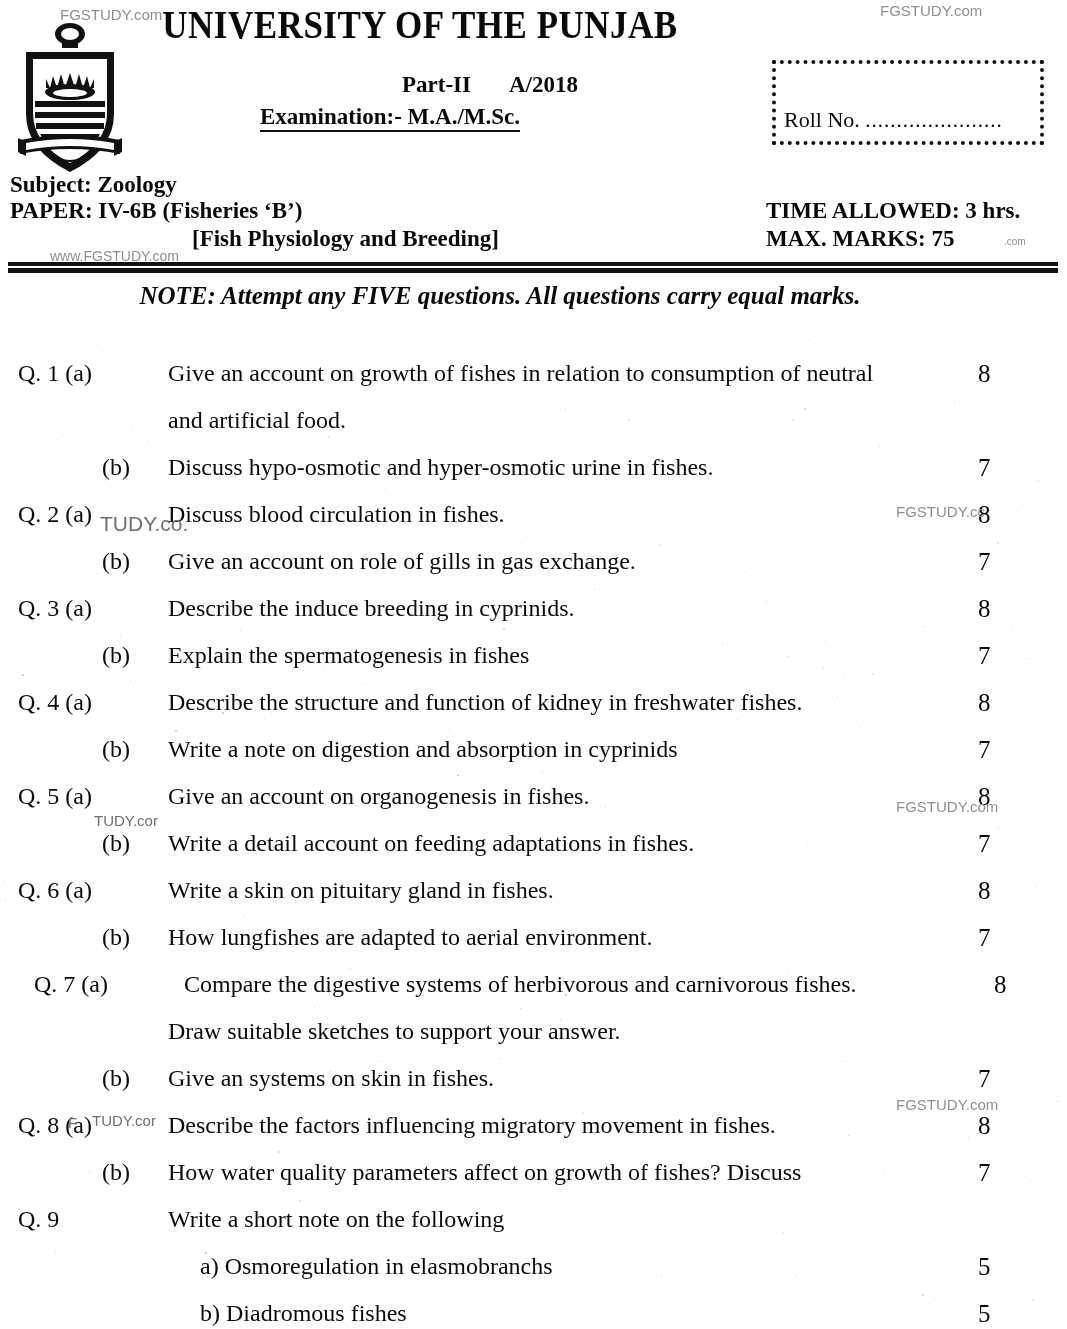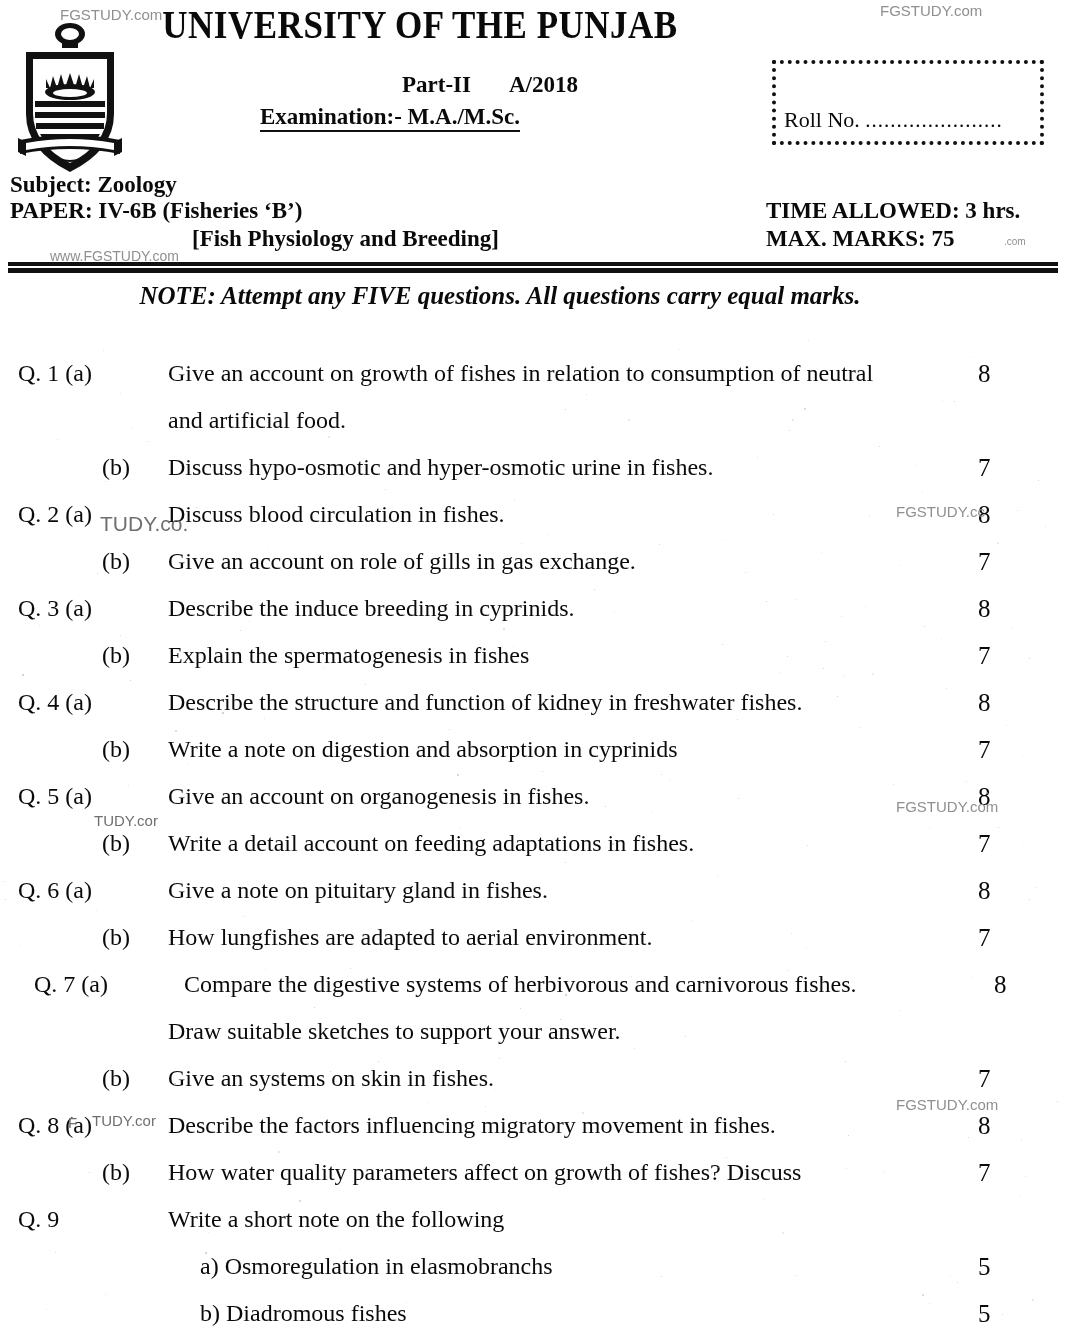--- a/index.html
+++ b/index.html
@@ -330,21 +330,21 @@
       <div class="qtext">Give an account on organogenesis in fishes.</div>
       <div class="qmark">8</div>
     </div>
     <div class="qrow" style="position: absolute; left: 0px; top: 470px; width: 1067px;">
       <div class="qlabel indent">(b)</div>
       <div class="qtext">Write a detail account on feeding adaptations in fishes.</div>
       <div class="qmark">7</div>
     </div>
     <div class="qrow" style="position: absolute; left: 0px; top: 517px; width: 1067px;">
       <div class="qlabel">Q. 6 (a)</div>
-      <div class="qtext">Give a note on pituitary gland in fishes.</div>
+      <div class="qtext">Write a skin on pituitary gland in fishes.</div>
       <div class="qmark">8</div>
     </div>
     <div class="qrow" style="position: absolute; left: 0px; top: 564px; width: 1067px;">
       <div class="qlabel indent">(b)</div>
       <div class="qtext">How lungfishes are adapted to aerial environment.</div>
       <div class="qmark">7</div>
     </div>
     <div class="qrow" style="position: absolute; left: 16px; top: 611px; width: 1067px;">
       <div class="qlabel">Q. 7 (a)</div>
       <div class="qtext justify">Compare the digestive systems of herbivorous and carnivorous fishes.</div>

